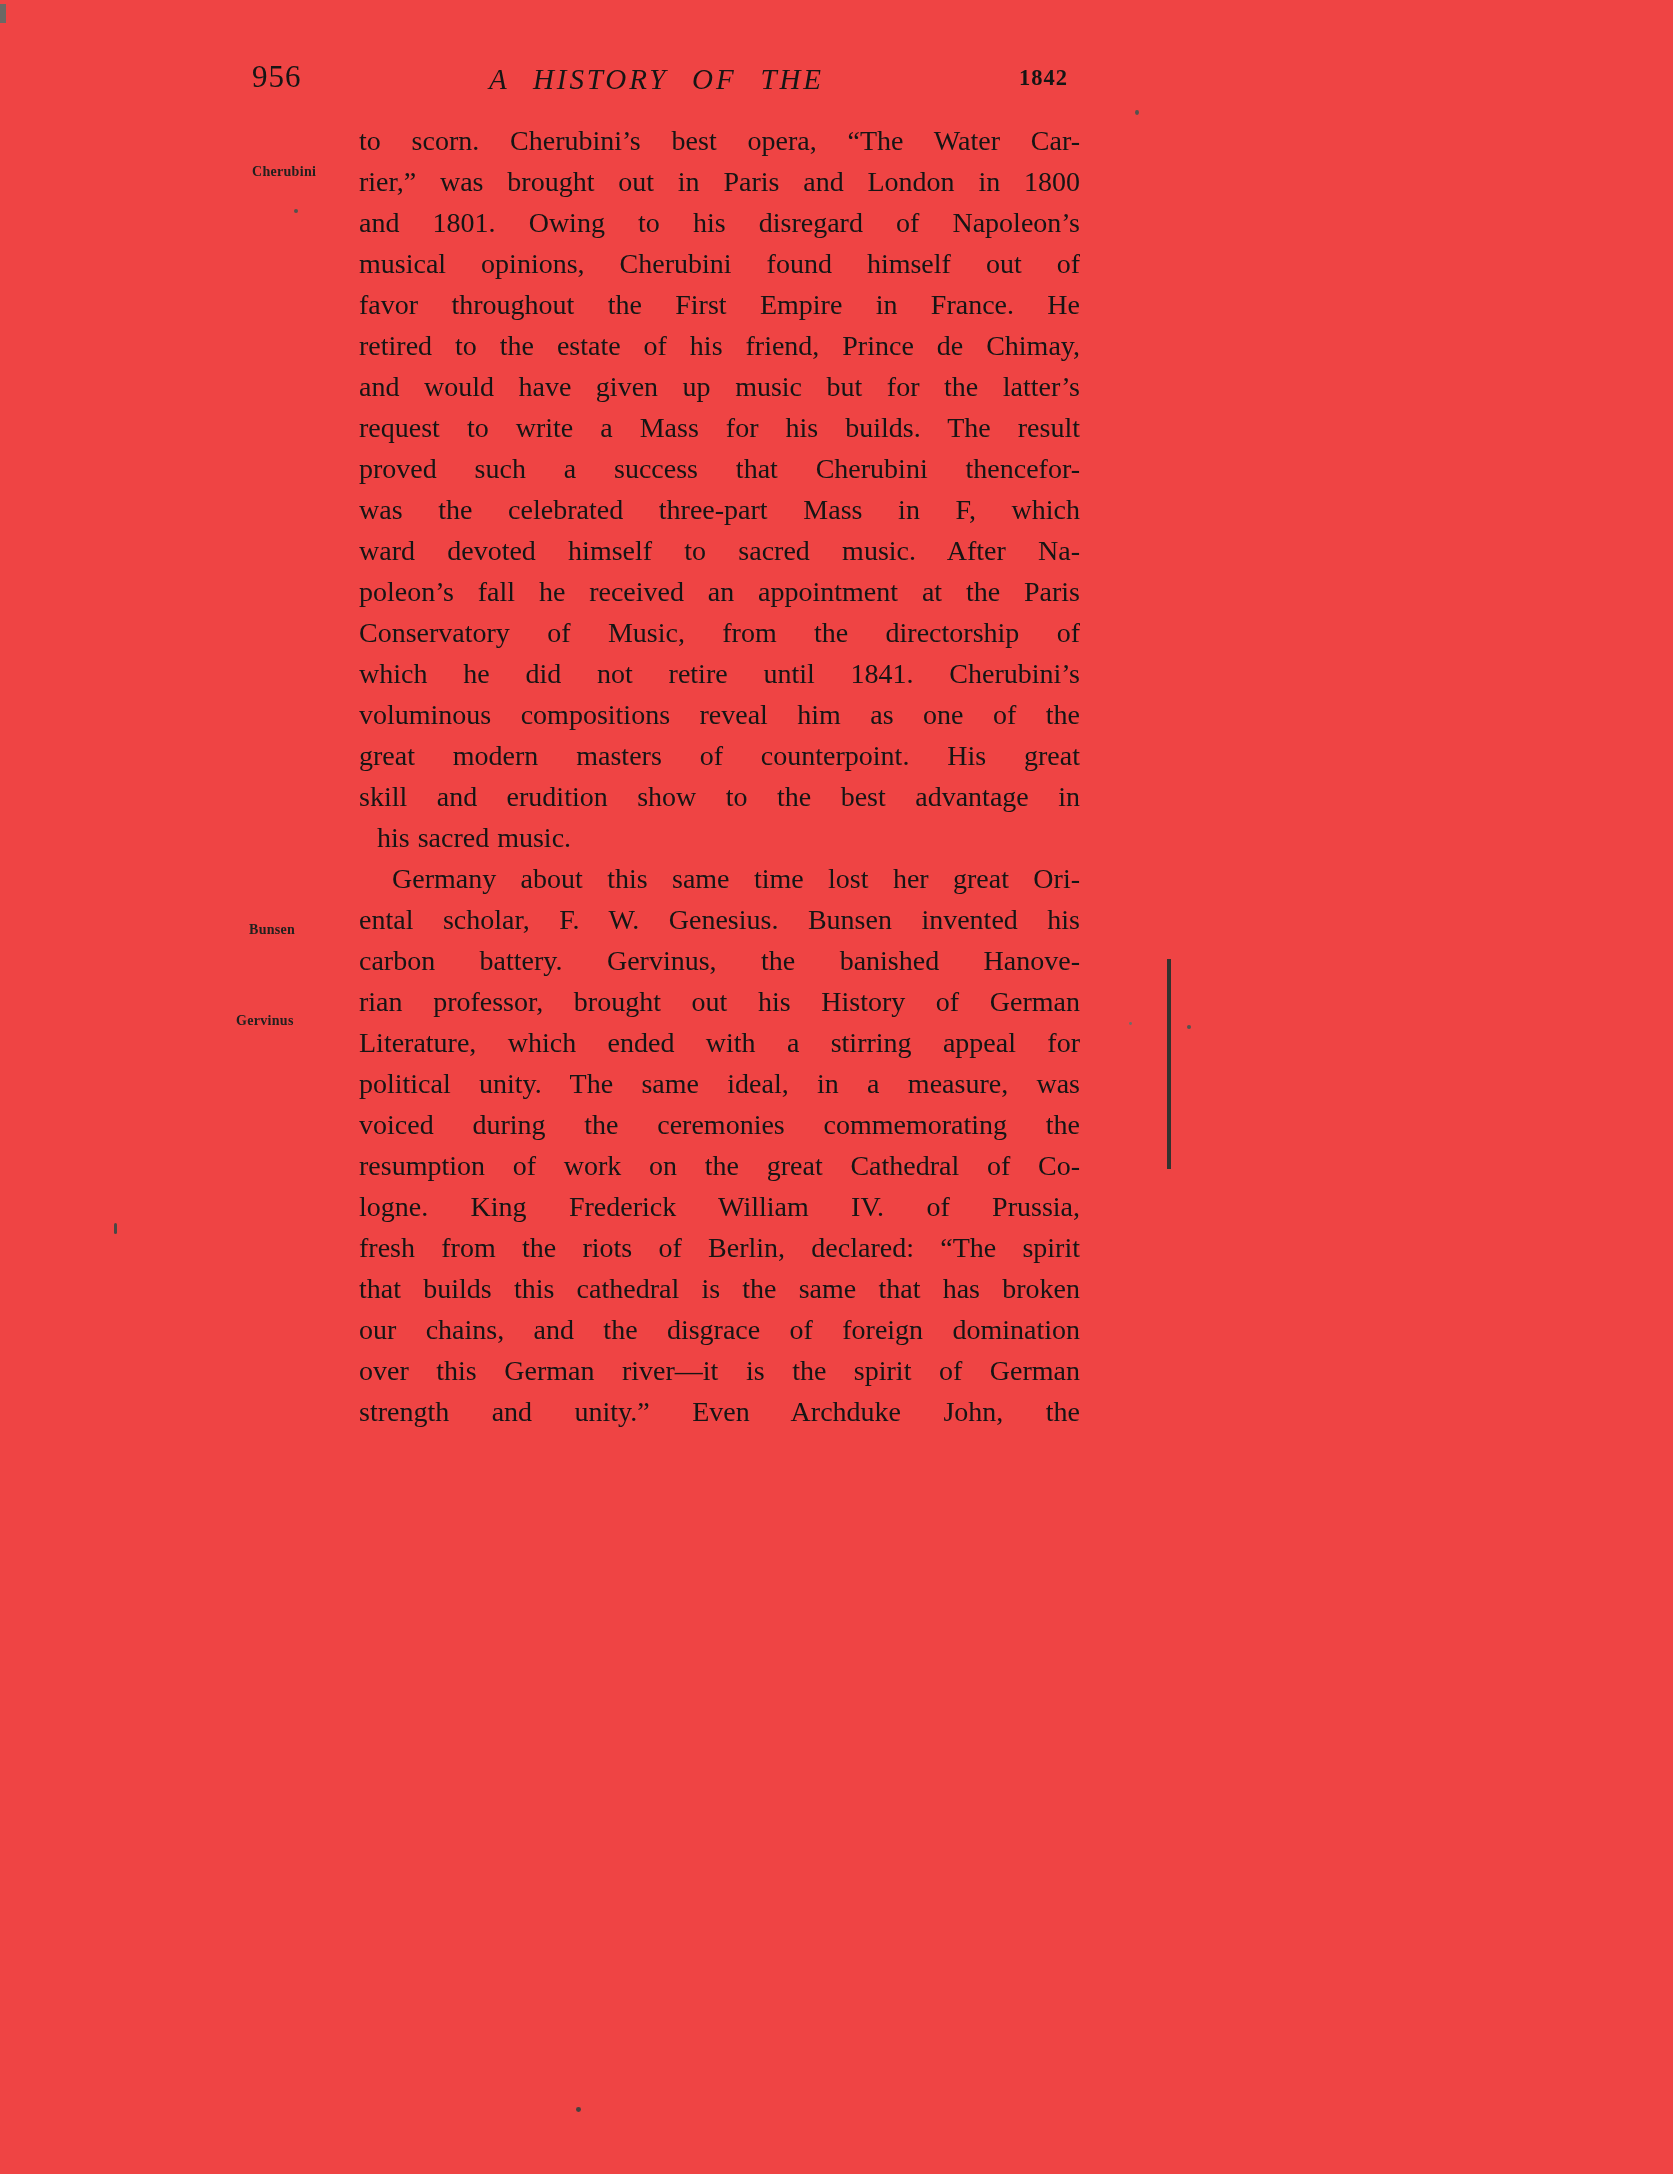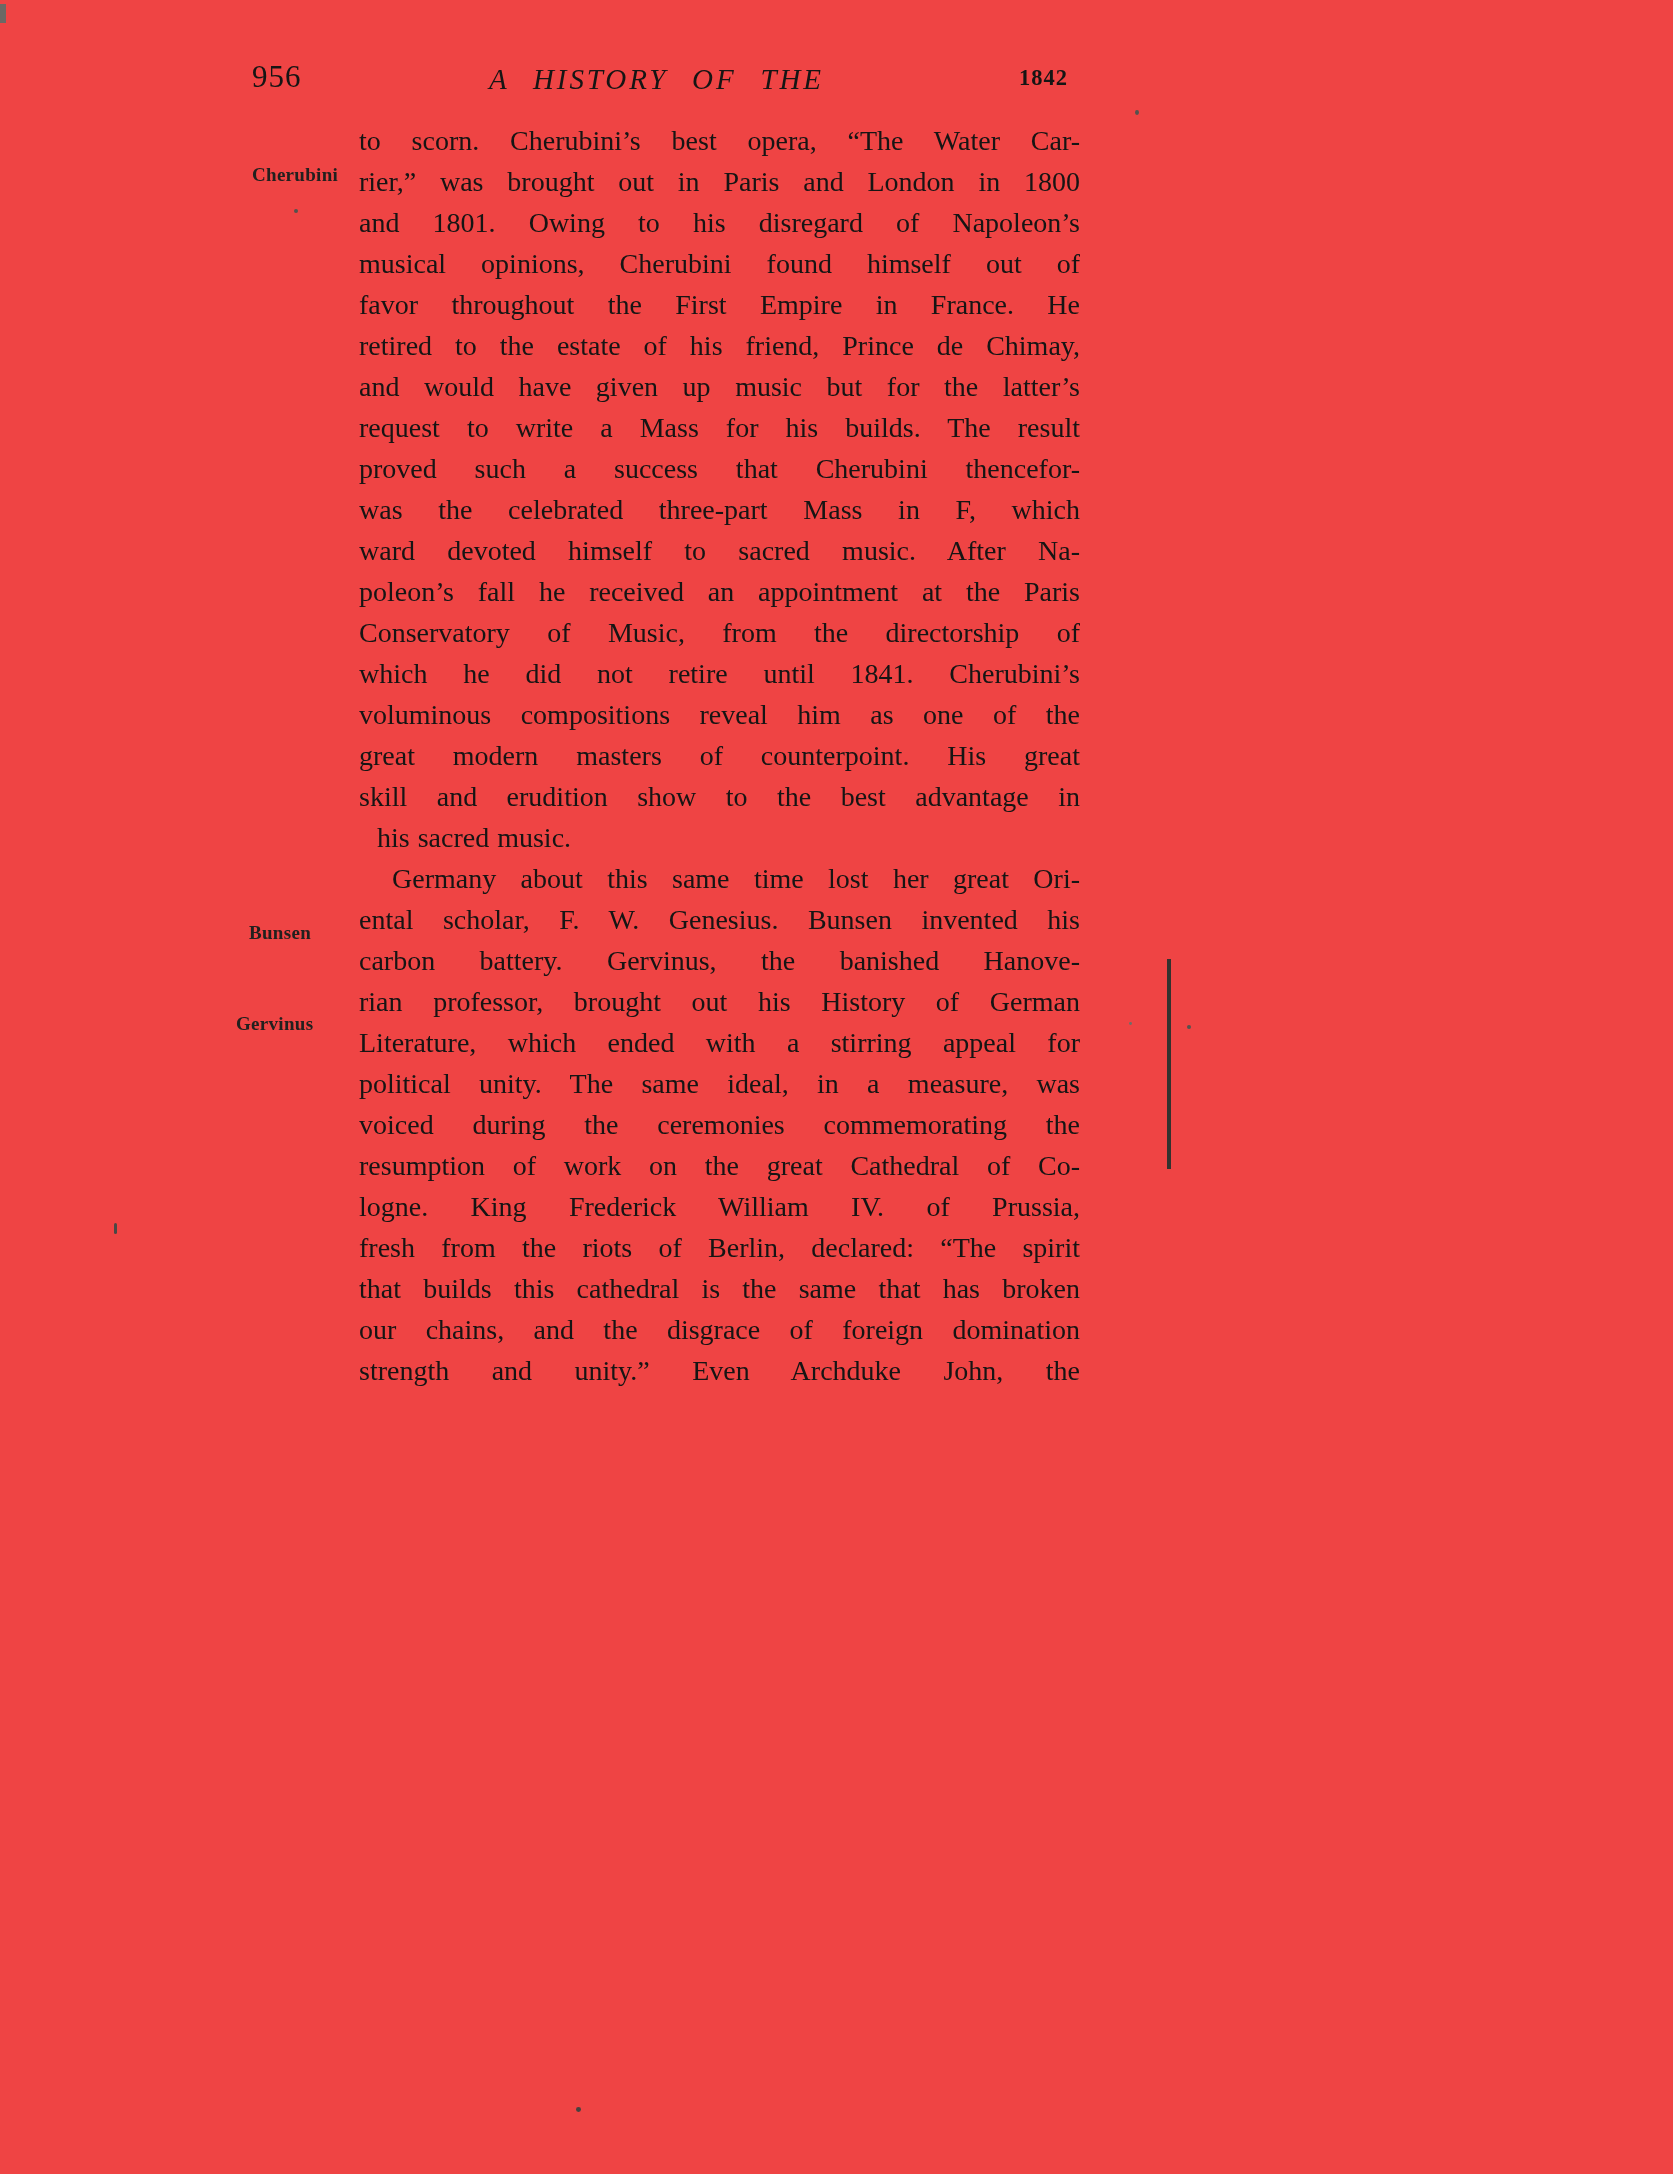--- a/index.html
+++ b/index.html
@@ -34,21 +34,21 @@
   .header-year {
     position: absolute;
     left: 1019px; top: 65px;
     font-size: 22.5px;
     font-weight: bold;
     letter-spacing: 1px;
   }
   
   .margin-note {
     position: absolute;
-    font-size: 19px;
+    font-size: 14px;
     font-weight: bold;
     color: #22201e;
     letter-spacing: 0.3px;
   }
   .note-0 { left: 252px; top: 164px; }
   .note-1 { left: 249px; top: 922px; }
   .note-2 { left: 236px; top: 1013px; }
   
   .body-text {
     position: absolute;
@@ -119,20 +119,21 @@
         <div class="line">carbon battery.   Gervinus, the banished Hanove-</div>
         <div class="line">rian professor, brought out his History of German</div>
         <div class="line">Literature, which ended with a stirring appeal for</div>
         <div class="line">political unity.  The same ideal, in a measure, was</div>
         <div class="line">voiced during the ceremonies commemorating the</div>
         <div class="line">resumption of work on the great Cathedral of Co-</div>
         <div class="line">logne.   King Frederick William IV. of Prussia,</div>
         <div class="line">fresh from the riots of Berlin, declared: “The spirit</div>
         <div class="line">that builds this cathedral is the same that has broken</div>
         <div class="line">our chains, and the disgrace of foreign domination</div>
+        <div class="line">over this German river—it is the spirit of German</div>
         <div class="line">strength and unity.”   Even Archduke John, the</div>
       </div>
     </div>
 
   <div class="artifact artifact-corner"></div>
   <div class="artifact artifact-vline"></div>
   <div class="artifact artifact-dot-a"></div>
   <div class="artifact artifact-dot-b"></div>
   <div class="artifact artifact-dot-c"></div>
   <div class="artifact artifact-tick"></div>

